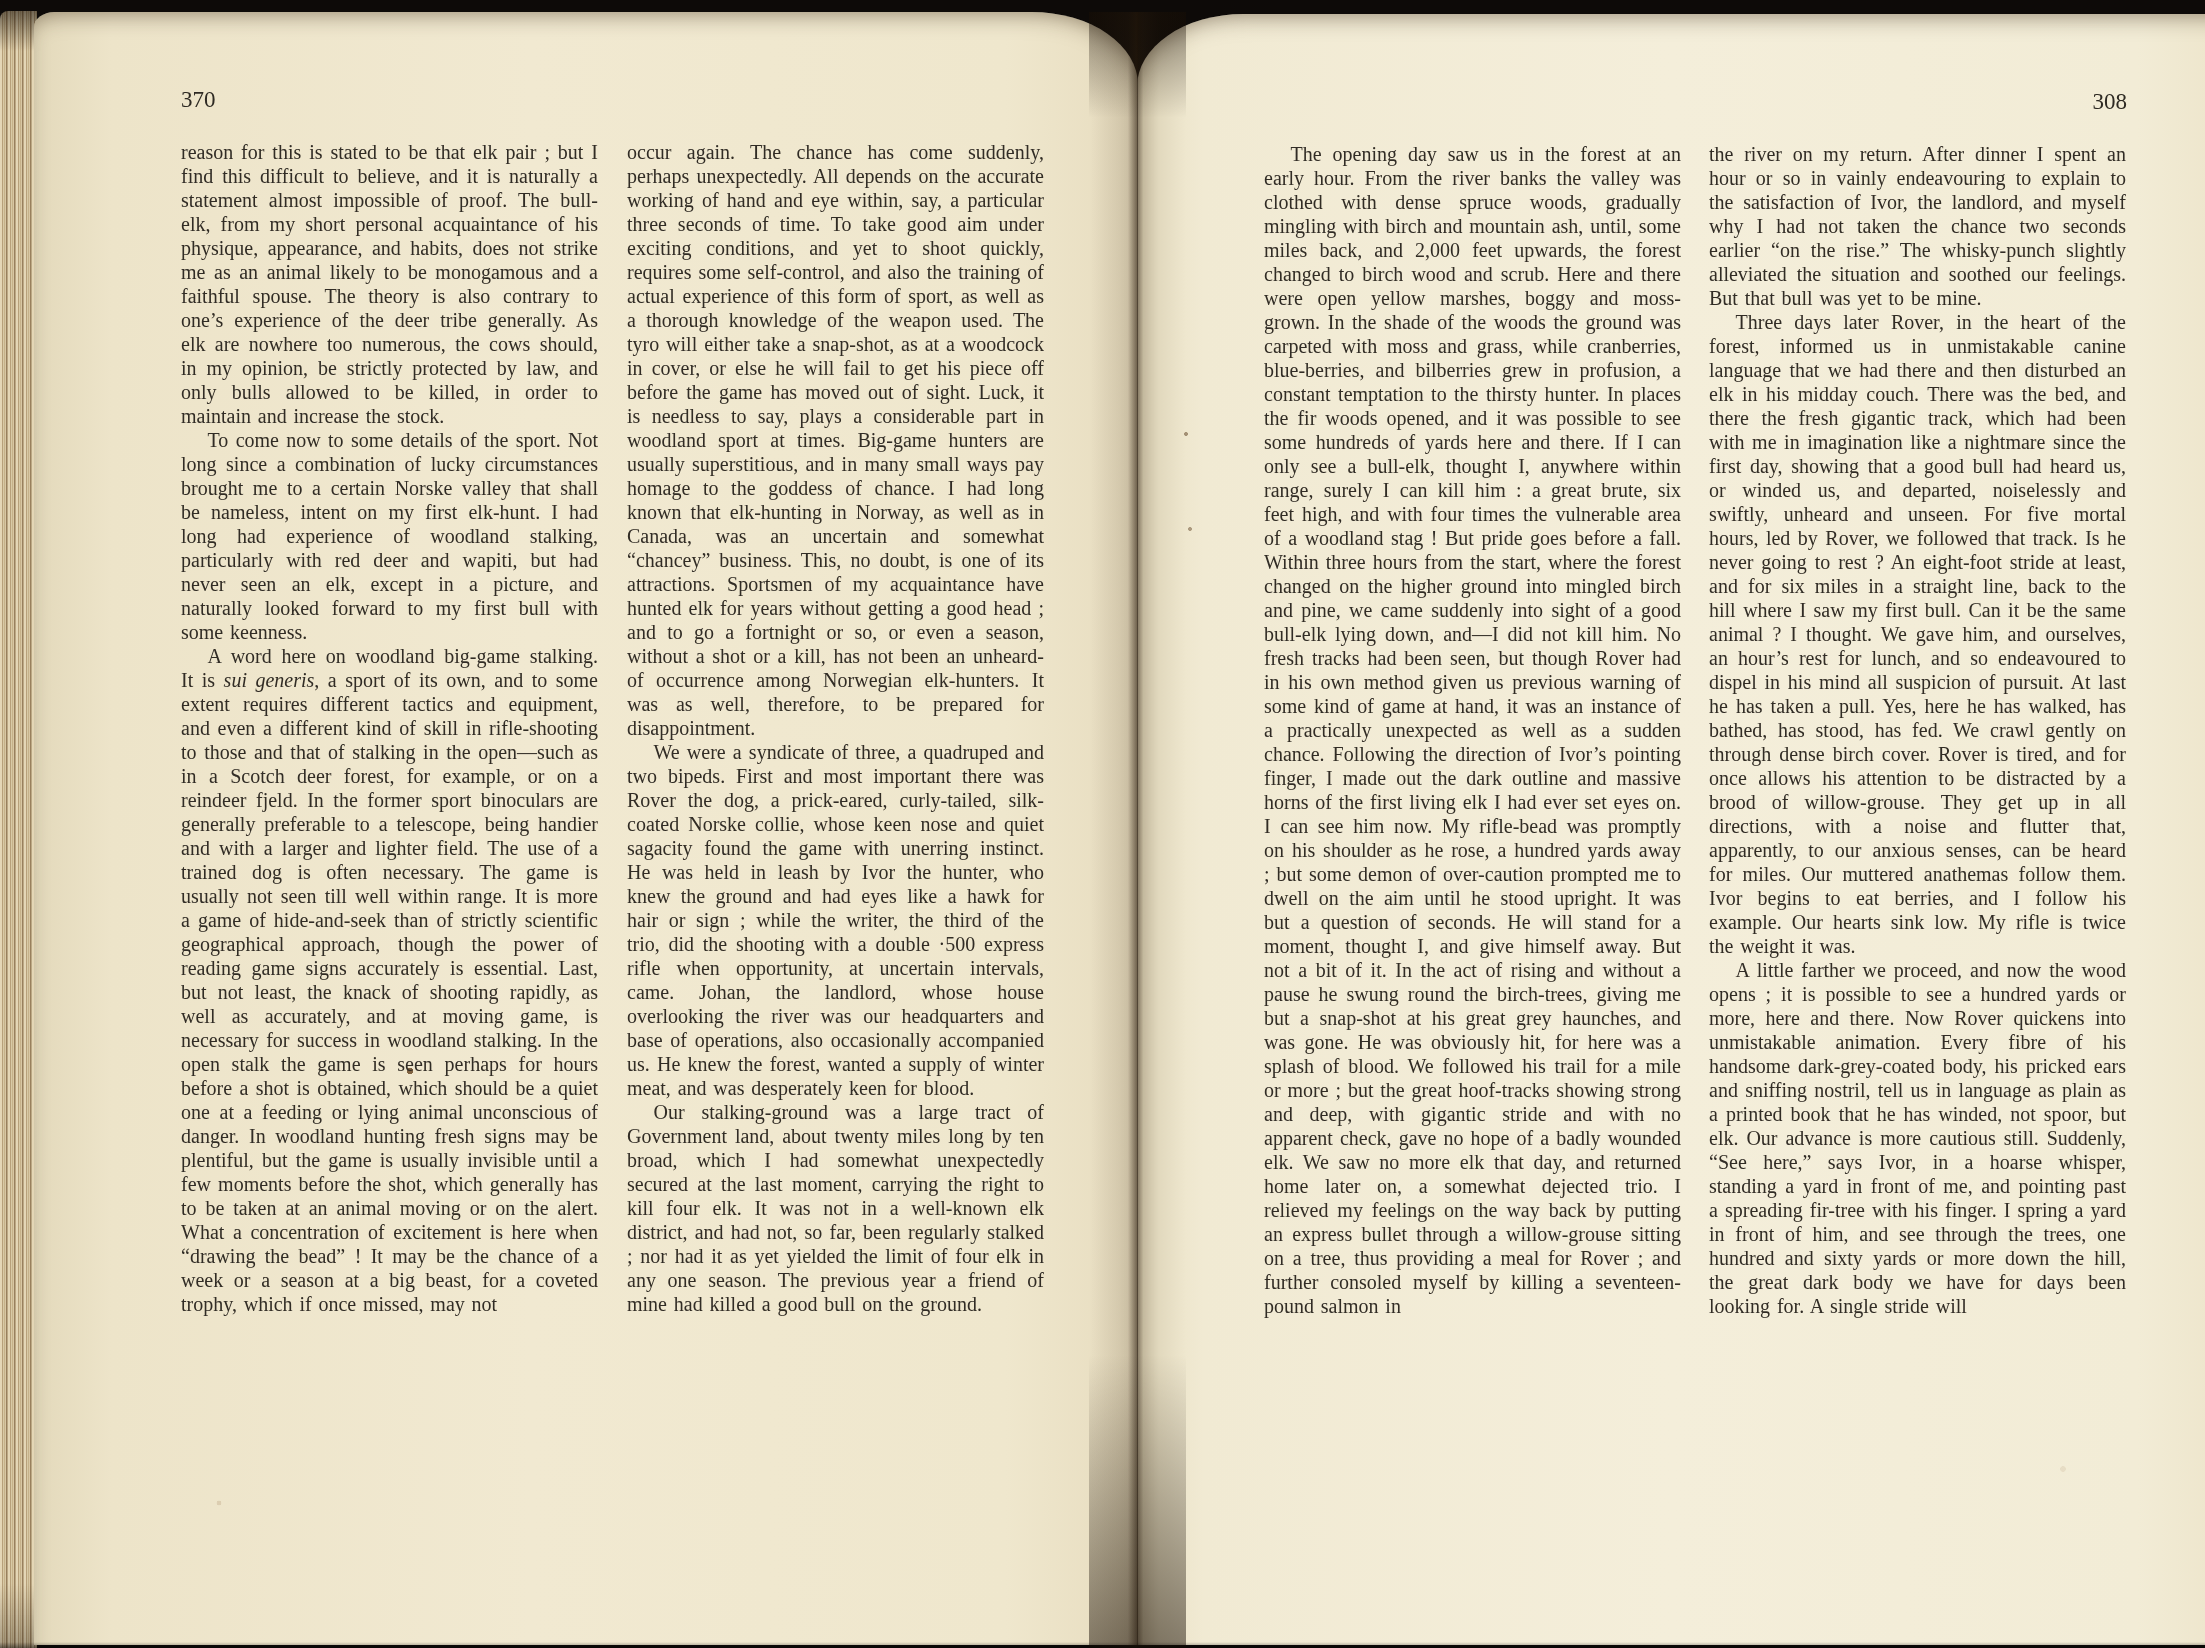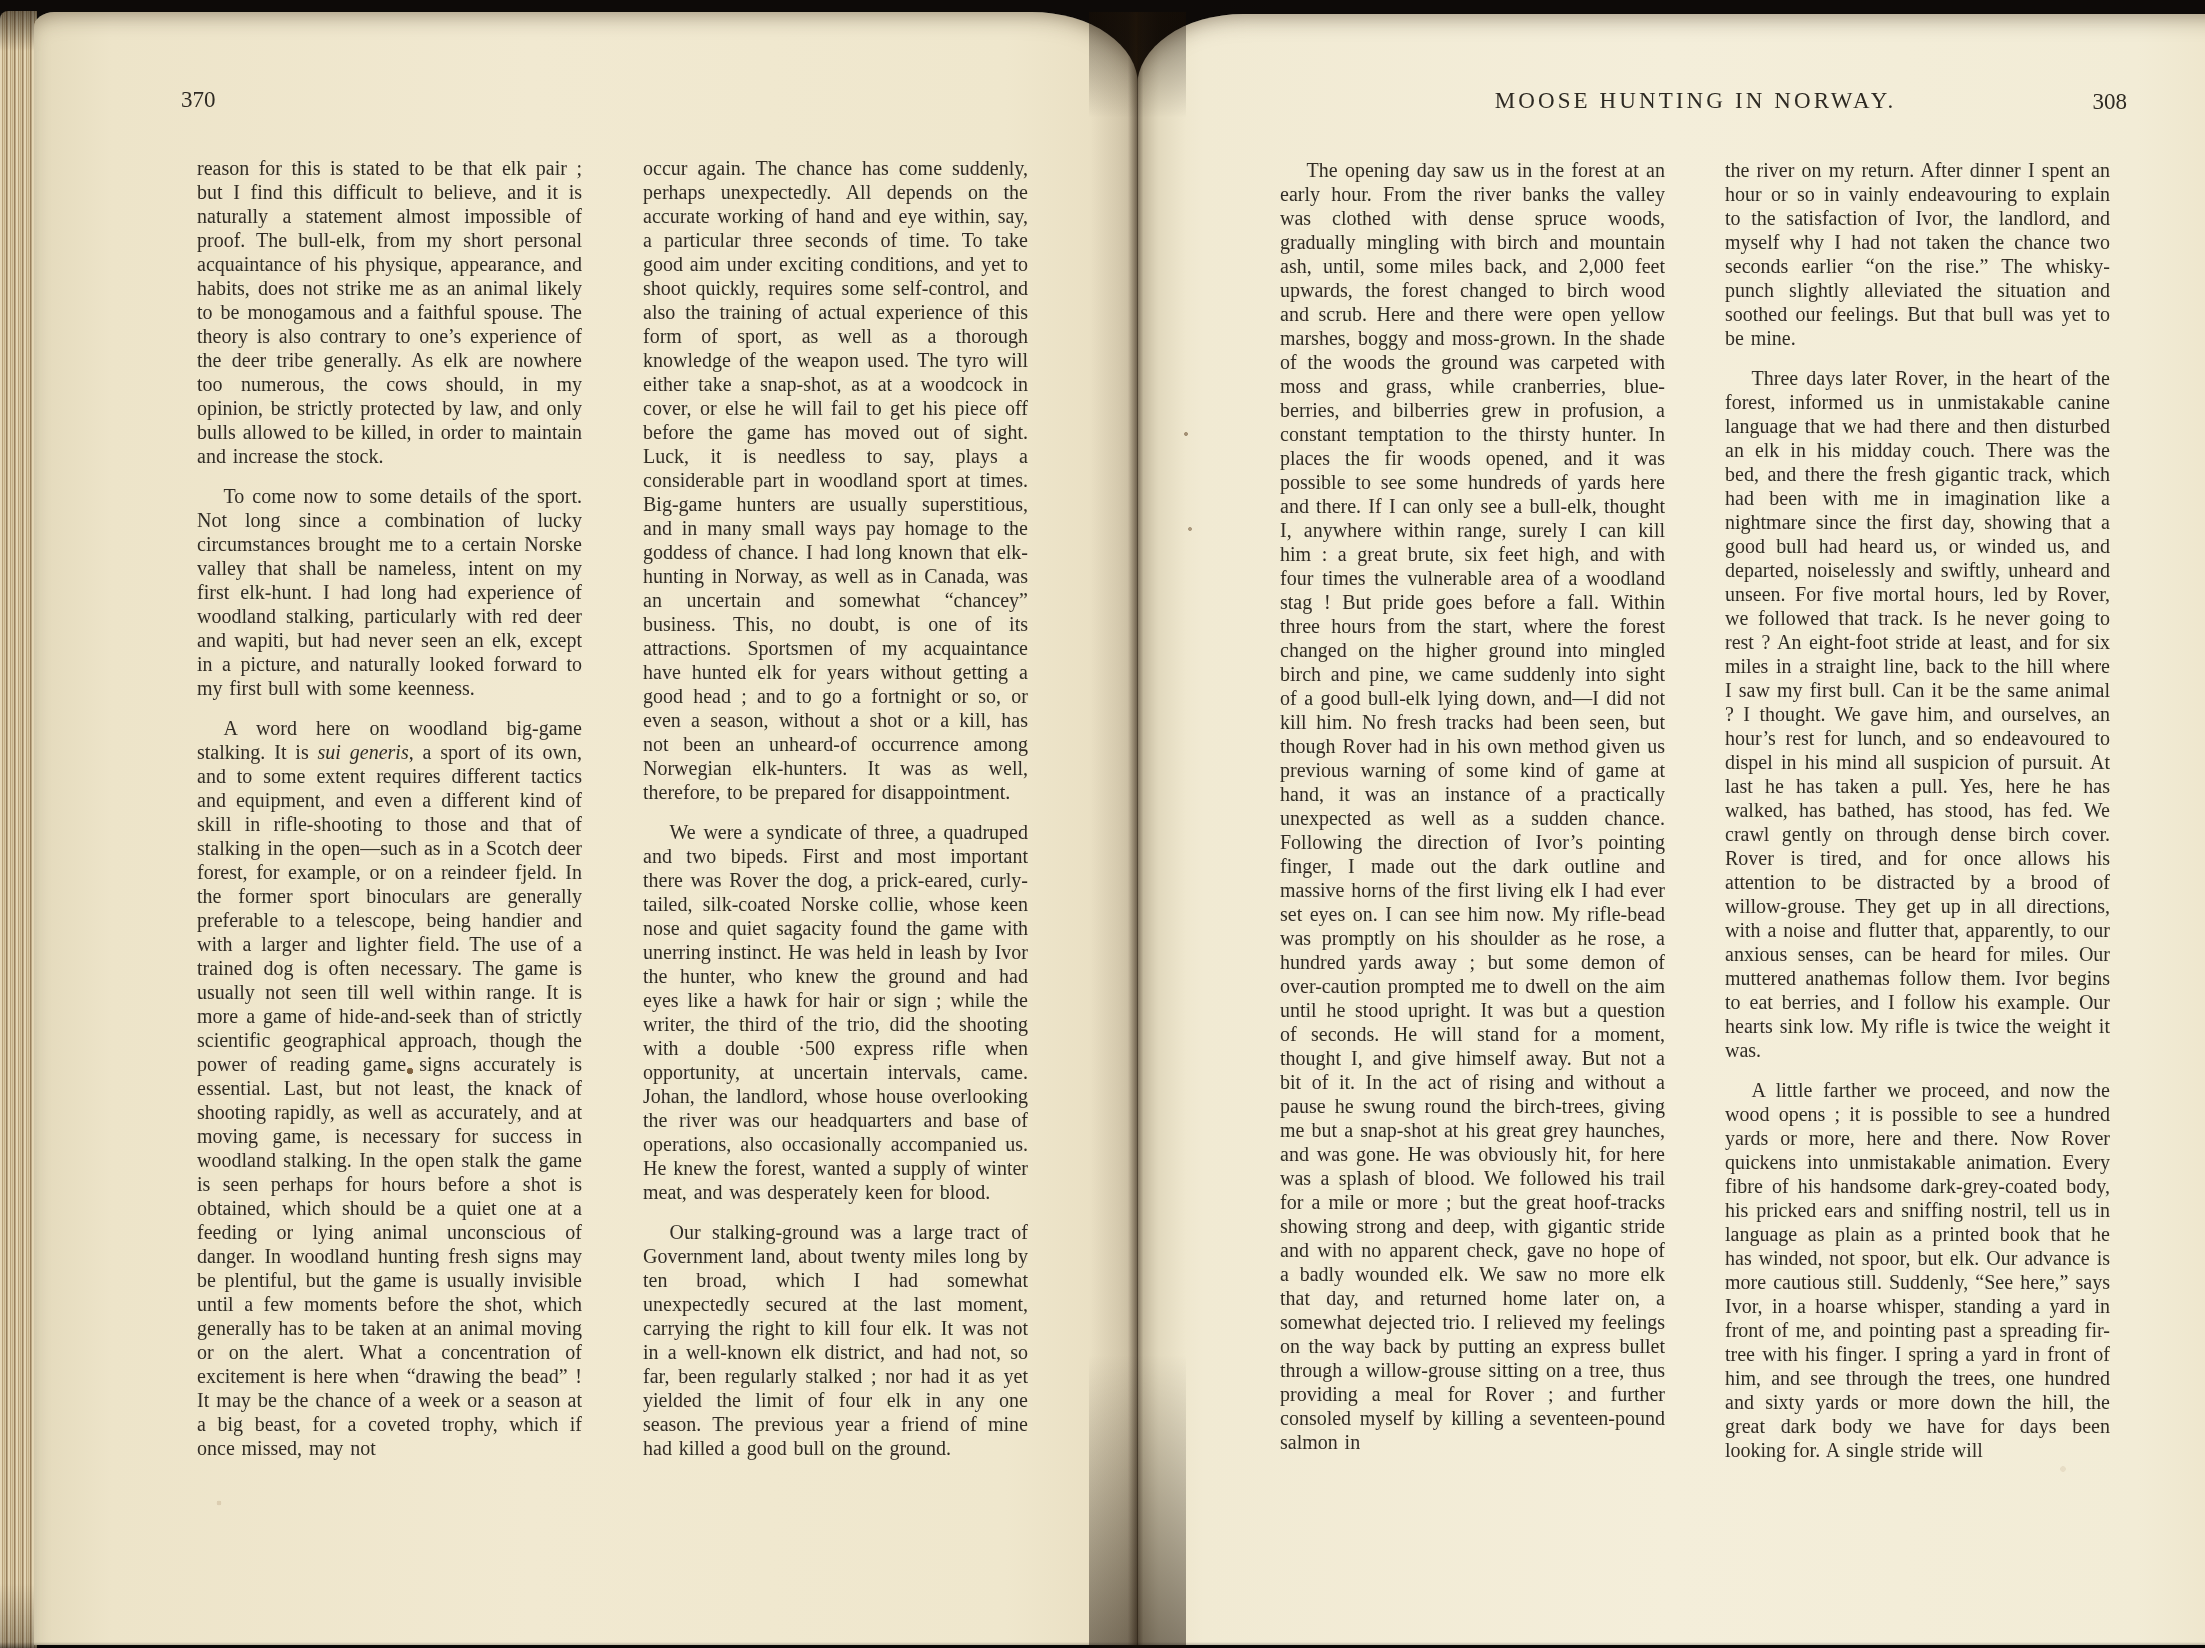--- a/index.html
+++ b/index.html
@@ -84,21 +84,21 @@
   .col {
     position: absolute; top: 128px; width: 417px;
     font-size: 20px; line-height: 24px;
     text-align: justify; text-justify: inter-word;
     word-spacing: 1.8px; hyphens: none; color: #312c25;
   }
   .col-1 { left: 147px; }
   .col-2 { left: 593px; }
   .col-3 { left: 127px; }
   .col-4 { left: 572px; }
-  .para { margin: 16px; font-family: Liberation Serif, serif; }
+  .para { margin: 0; font-family: Liberation Serif, serif; }
   .para.indent { text-indent: 26.5px; }
   .para em { font-style: italic; }
 </style>
 </head>
 <body>
 
 <div class="scene">
 
   <div class="edge-stack-left"></div>
 
@@ -113,21 +113,20 @@
       </div>
     <div class="col col-2">
         <p class="para"><span>occur again. The chance has come suddenly, perhaps unexpectedly. All depends on the accurate working of hand and eye within, say, a particular three seconds of time. To take good aim under exciting conditions, and yet to shoot quickly, requires some self-control, and also the training of actual experience of this form of sport, as well as a thorough knowledge of the weapon used. The tyro will either take a snap-shot, as at a woodcock in cover, or else he will fail to get his piece off before the game has moved out of sight. Luck, it is needless to say, plays a considerable part in woodland sport at times. Big-game hunters are usually superstitious, and in many small ways pay homage to the goddess of chance. I had long known that elk-hunting in Norway, as well as in Canada, was an uncertain and somewhat “chancey” business. This, no doubt, is one of its attractions. Sportsmen of my acquaintance have hunted elk for years without getting a good head ; and to go a fortnight or so, or even a season, without a shot or a kill, has not been an unheard-of occurrence among Norwegian elk-hunters. It was as well, therefore, to be prepared for disappointment.</span></p>
         <p class="para indent"><span>We were a syndicate of three, a quadruped and two bipeds. First and most important there was Rover the dog, a prick-eared, curly-tailed, silk-coated Norske collie, whose keen nose and quiet sagacity found the game with unerring instinct. He was held in leash by Ivor the hunter, who knew the ground and had eyes like a hawk for hair or sign ; while the writer, the third of the trio, did the shooting with a double ·500 express rifle when opportunity, at uncertain intervals, came. Johan, the landlord, whose house overlooking the river was our headquarters and base of operations, also occasionally accompanied us. He knew the forest, wanted a supply of winter meat, and was desperately keen for blood.</span></p>
         <p class="para indent"><span>Our stalking-ground was a large tract of Government land, about twenty miles long by ten broad, which I had somewhat unexpectedly secured at the last moment, carrying the right to kill four elk. It was not in a well-known elk district, and had not, so far, been regularly stalked ; nor had it as yet yielded the limit of four elk in any one season. The previous year a friend of mine had killed a good bull on the ground.</span></p>
       </div>
   </div>
 
   <div class="page page-right">
     <div class="header header-right">
-      <div class="running-title">MOOSE HUNTING IN NORWAY.</div>
       <span class="pagenum pagenum-right">308</span>
     </div>
     <div class="col col-3">
         <p class="para indent"><span>The opening day saw us in the forest at an early hour. From the river banks the valley was clothed with dense spruce woods, gradually mingling with birch and mountain ash, until, some miles back, and 2,000 feet upwards, the forest changed to birch wood and scrub. Here and there were open yellow marshes, boggy and moss-grown. In the shade of the woods the ground was carpeted with moss and grass, while cranberries, blue-berries, and bilberries grew in profusion, a constant temptation to the thirsty hunter. In places the fir woods opened, and it was possible to see some hundreds of yards here and there. If I can only see a bull-elk, thought I, anywhere within range, surely I can kill him : a great brute, six feet high, and with four times the vulnerable area of a woodland stag !  But pride goes before a fall. Within three hours from the start, where the forest changed on the higher ground into mingled birch and pine, we came suddenly into sight of a good bull-elk lying down, and—I did not kill him. No fresh tracks had been seen, but though Rover had in his own method given us previous warning of some kind of game at hand, it was an instance of a practically unexpected as well as a sudden chance. Following the direction of Ivor’s pointing finger, I made out the dark outline and massive horns of the first living elk I had ever set eyes on. I can see him now. My rifle-bead was promptly on his shoulder as he rose, a hundred yards away ; but some demon of over-caution prompted me to dwell on the aim until he stood upright. It was but a question of seconds. He will stand for a moment, thought I, and give himself away. But not a bit of it. In the act of rising and without a pause he swung round the birch-trees, giving me but a snap-shot at his great grey haunches, and was gone. He was obviously hit, for here was a splash of blood. We followed his trail for a mile or more ; but the great hoof-tracks showing strong and deep, with gigantic stride and with no apparent check, gave no hope of a badly wounded elk. We saw no more elk that day, and returned home later on, a somewhat dejected trio. I relieved my feelings on the way back by putting an express bullet through a willow-grouse sitting on a tree, thus providing a meal for Rover ; and further consoled myself by killing a seventeen-pound salmon in</span></p>
       </div>
     <div class="col col-4">
         <p class="para"><span>the river on my return. After dinner I spent an hour or so in vainly endeavouring to explain to the satisfaction of Ivor, the landlord, and myself why I had not taken the chance two seconds earlier “on the rise.” The whisky-punch slightly alleviated the situation and soothed our feelings. But that bull was yet to be mine.</span></p>
         <p class="para indent"><span>Three days later Rover, in the heart of the forest, informed us in unmistakable canine language that we had there and then disturbed an elk in his midday couch. There was the bed, and there the fresh gigantic track, which had been with me in imagination like a nightmare since the first day, showing that a good bull had heard us, or winded us, and departed, noiselessly and swiftly, unheard and unseen. For five mortal hours, led by Rover, we followed that track. Is he never going to rest ?  An eight-foot stride at least, and for six miles in a straight line, back to the hill where I saw my first bull. Can it be the same animal ? I thought. We gave him, and ourselves, an hour’s rest for lunch, and so endeavoured to dispel in his mind all suspicion of pursuit. At last he has taken a pull. Yes, here he has walked, has bathed, has stood, has fed. We crawl gently on through dense birch cover. Rover is tired, and for once allows his attention to be distracted by a brood of willow-grouse. They get up in all directions, with a noise and flutter that, apparently, to our anxious senses, can be heard for miles. Our muttered anathemas follow them. Ivor begins to eat berries, and I follow his example. Our hearts sink low. My rifle is twice the weight it was.</span></p>
         <p class="para indent"><span>A little farther we proceed, and now the wood opens ; it is possible to see a hundred yards or more, here and there. Now Rover quickens into unmistakable animation. Every fibre of his handsome dark-grey-coated body, his pricked ears and sniffing nostril, tell us in language as plain as a printed book that he has winded, not spoor, but elk. Our advance is more cautious still. Suddenly, “See here,” says Ivor, in a hoarse whisper, standing a yard in front of me, and pointing past a spreading fir-tree with his finger. I spring a yard in front of him, and see through the trees, one hundred and sixty yards or more down the hill, the great dark body we have for days been looking for. A single stride will</span></p>
       </div>

